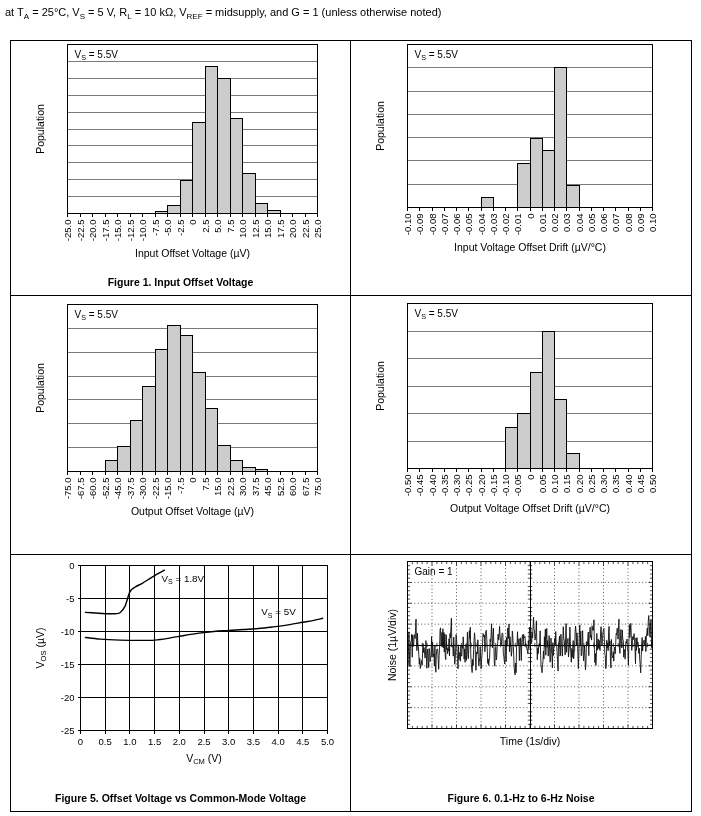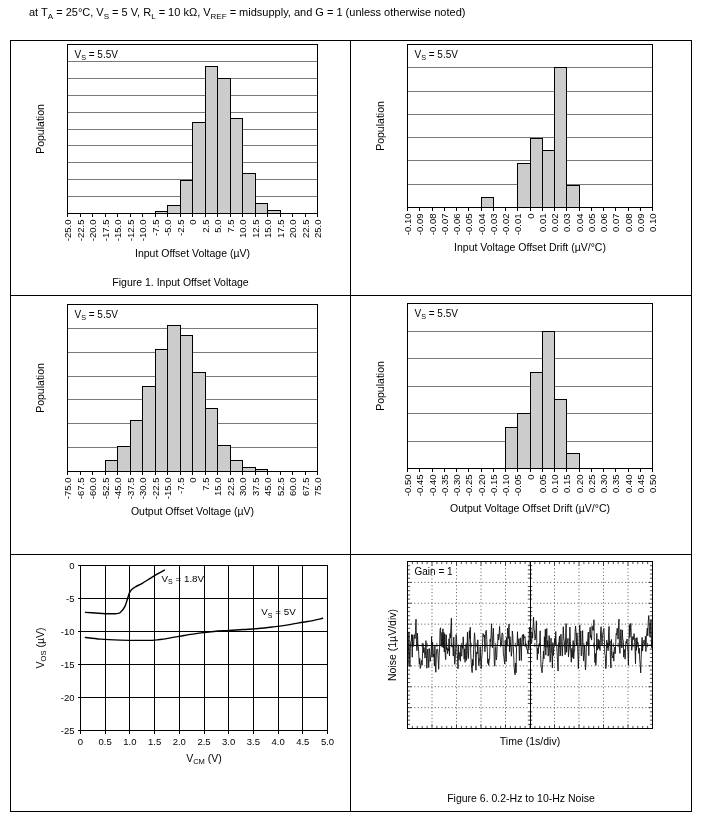--- a/index.html
+++ b/index.html
@@ -2,36 +2,36 @@
 <html><head>
 <meta charset="utf-8">
 <style>
   html,body{margin:0;padding:0;}
   body{
     width:701px;height:816px;position:relative;background:#ffffff;
     font-family:"Liberation Sans","DejaVu Sans",sans-serif;color:#000;
     overflow:hidden;
   }
   .conditions{
-    position:absolute;left:5px;top:6px;font-size:11px;white-space:nowrap;margin-left:24px;
+    position:absolute;left:5px;top:6px;font-size:11px;white-space:nowrap;
   }
   .conditions sub{font-size:8px;}
   .figure-table{
     position:absolute;left:10px;top:40px;width:680px;height:770px;
     display:grid;grid-template-columns:340px 340px;grid-template-rows:255px 259px 256px;
     border:1px solid #000;
   }
   .cell{position:relative;box-sizing:border-box;border-right:1px solid #000;border-bottom:1px solid #000;}
   .cell:nth-child(2n){border-right:none;}
   .cell:nth-child(n+5){border-bottom:none;}
   .chart{position:absolute;left:0;top:0;overflow:visible;}
   .chart text{font-family:"Liberation Sans","DejaVu Sans",sans-serif;fill:#000;}
   .caption{
     position:absolute;left:0;right:0;bottom:7px;text-align:center;
-    font-weight:normal;font-size:10.5px;
+    font-weight:bold;font-size:10.5px;
   }
 </style>
 </head>
 <body>
 
 <div class="conditions"><span>at T</span><sub>A</sub><span> = 25°C, V</span><sub>S</sub><span> = 5 V, R</span><sub>L</sub><span> = 10 kΩ, V</span><sub>REF</sub><span> = midsupply, and G = 1 (unless otherwise noted)</span></div>
 
 <div class="figure-table">
   <div class="cell">
     <svg class="chart" width="339" height="240">
@@ -355,20 +355,21 @@
           <line x1="-3" y1="165" x2="0" y2="165" stroke="#000" stroke-width="1" shape-rendering="crispEdges"></line>
           <text x="-6" y="168.5" text-anchor="end" font-size="9.5">-25</text>
           <path d="M4.94 46.86C6.59 46.97 11.53 47.30 14.82 47.52C18.11 47.74 21.41 48.07 24.70 48.18C27.99 48.29 32.11 48.34 34.58 48.18C37.05 48.02 37.87 48.40 39.52 47.19C41.17 45.98 42.81 44.39 44.46 40.92C46.11 37.45 47.75 29.59 49.40 26.40C51.05 23.21 52.28 23.21 54.34 21.78C56.40 20.35 59.28 19.25 61.75 17.82C64.22 16.39 66.69 14.74 69.16 13.20C71.63 11.66 74.10 10.01 76.57 8.58C79.04 7.15 82.74 5.28 83.98 4.62" fill="none" stroke="#000" stroke-width="1.4" stroke-linecap="round"></path>
           <text x="81.01599999999999" y="16.17" text-anchor="start" font-size="9.8"><tspan>V</tspan><tspan dy="2.2" font-size="7.056">S</tspan><tspan dy="-2.2"> = 1.8V</tspan></text>
           <path d="M4.94 71.94C7.41 72.22 14.00 73.15 19.76 73.59C25.52 74.03 32.93 74.36 39.52 74.58C46.11 74.80 53.52 74.91 59.28 74.91C65.04 74.91 69.16 74.97 74.10 74.58C79.04 74.19 83.98 73.37 88.92 72.60C93.86 71.83 98.80 70.78 103.74 69.96C108.68 69.13 113.62 68.31 118.56 67.65C123.50 66.99 128.44 66.44 133.38 66.00C138.32 65.56 143.26 65.34 148.20 65.01C153.14 64.68 158.08 64.35 163.02 64.02C167.96 63.69 172.90 63.47 177.84 63.03C182.78 62.59 187.72 61.98 192.66 61.38C197.60 60.78 202.54 60.17 207.48 59.40C212.42 58.63 218.18 57.48 222.30 56.76C226.42 56.04 228.89 55.77 232.18 55.11C235.47 54.45 240.41 53.18 242.06 52.80" fill="none" stroke="#000" stroke-width="1.4" stroke-linecap="round"></path>
           <text x="180.804" y="49.83" text-anchor="start" font-size="9.8"><tspan>V</tspan><tspan dy="2.2" font-size="7.056">S</tspan><tspan dy="-2.2"> = 5V</tspan></text>
           <text x="123.5" y="196" text-anchor="middle" font-size="10.5"><tspan>V</tspan><tspan dy="2.2" font-size="7.56">CM</tspan><tspan dy="-2.2"> (V)</tspan></text>
           <text x="-37" y="82.5" text-anchor="middle" font-size="10.5" transform="rotate(-90 -37 82.5)"><tspan>V</tspan><tspan dy="2.2" font-size="7.56">OS</tspan><tspan dy="-2.2"> (µV)</tspan></text>
         </g>
       </svg>
+    <div class="caption">Figure 5. Offset Voltage vs Common-Mode Voltage</div>
   </div>
   <div class="cell">
     <svg class="chart" width="339" height="242">
         <g transform="translate(56.5 6.5)">
           <line x1="24.5" y1="0" x2="24.5" y2="167" stroke="#444" stroke-width="0.9" stroke-dasharray="1 2.4"></line>
           <line x1="49" y1="0" x2="49" y2="167" stroke="#444" stroke-width="0.9" stroke-dasharray="1 2.4"></line>
           <line x1="73.5" y1="0" x2="73.5" y2="167" stroke="#444" stroke-width="0.9" stroke-dasharray="1 2.4"></line>
           <line x1="98" y1="0" x2="98" y2="167" stroke="#444" stroke-width="0.9" stroke-dasharray="1 2.4"></line>
           <line x1="147" y1="0" x2="147" y2="167" stroke="#444" stroke-width="0.9" stroke-dasharray="1 2.4"></line>
           <line x1="171.5" y1="0" x2="171.5" y2="167" stroke="#444" stroke-width="0.9" stroke-dasharray="1 2.4"></line>
@@ -630,15 +631,15 @@
           <line x1="0" y1="162.825" x2="2.6" y2="162.825" stroke="#000" stroke-width="0.7"></line>
           <line x1="242.4" y1="162.825" x2="245" y2="162.825" stroke="#000" stroke-width="0.7"></line>
           <line x1="120.3" y1="162.825" x2="124.7" y2="162.825" stroke="#000" stroke-width="0.7"></line>
           <path d="M0.00 91.46L0.47 103.42L0.94 90.45L1.42 70.39L1.89 89.99L2.36 105.02L2.83 86.89L3.30 79.93L3.78 79.66L4.25 72.69L4.72 95.74L5.19 73.54L5.66 85.04L6.14 83.70L6.61 74.21L7.08 73.13L7.55 77.14L8.03 69.12L8.50 57.62L8.97 80.29L9.44 89.23L9.91 71.64L10.39 81.79L10.86 85.32L11.33 94.36L11.80 102.76L12.27 96.89L12.75 106.94L13.22 103.78L13.69 101.26L14.16 98.99L14.63 103.64L15.11 89.56L15.58 82.07L16.05 91.01L16.52 86.08L16.99 90.59L17.47 96.61L17.94 93.83L18.41 79.15L18.88 93.69L19.35 106.78L19.83 92.36L20.30 87.53L20.77 98.68L21.24 106.06L21.71 87.02L22.19 90.00L22.66 99.98L23.13 96.32L23.60 93.21L24.08 75.07L24.55 95.43L25.02 80.42L25.49 86.17L25.96 95.20L26.44 92.50L26.91 104.57L27.38 84.38L27.85 102.64L28.32 110.74L28.80 93.53L29.27 87.78L29.74 87.43L30.21 88.48L30.68 97.75L31.16 107.76L31.63 94.30L32.10 86.54L32.57 68.04L33.04 66.28L33.52 84.15L33.99 80.10L34.46 70.90L34.93 85.13L35.40 67.27L35.88 86.52L36.35 70.89L36.82 90.59L37.29 72.47L37.76 94.22L38.24 98.09L38.71 73.24L39.18 88.20L39.65 86.14L40.13 92.22L40.60 87.31L41.07 89.40L41.54 77.14L42.01 94.49L42.49 72.05L42.96 76.52L43.43 64.95L43.90 56.62L44.37 84.82L44.85 85.29L45.32 83.85L45.79 94.59L46.26 75.65L46.73 88.57L47.21 102.80L47.68 98.35L48.15 87.35L48.62 73.00L49.09 77.84L49.57 91.26L50.04 96.75L50.51 107.35L50.98 83.31L51.45 98.15L51.93 91.06L52.40 92.09L52.87 99.74L53.34 83.74L53.82 93.45L54.29 94.72L54.76 84.24L55.23 86.91L55.70 75.33L56.18 84.56L56.65 97.69L57.12 87.36L57.59 100.80L58.06 94.12L58.54 83.04L59.01 98.86L59.48 92.95L59.95 70.79L60.42 88.71L60.90 97.09L61.37 84.26L61.84 69.26L62.31 77.16L62.78 65.78L63.26 92.05L63.73 101.20L64.20 107.14L64.67 111.09L65.14 97.88L65.62 104.09L66.09 88.13L66.56 78.94L67.03 71.30L67.50 77.51L67.98 96.65L68.45 108.81L68.92 90.38L69.39 91.39L69.87 92.39L70.34 78.32L70.81 95.23L71.28 104.11L71.75 100.42L72.23 95.84L72.70 85.17L73.17 99.95L73.64 107.25L74.11 97.63L74.59 92.11L75.06 81.81L75.53 72.00L76.00 73.53L76.47 75.53L76.95 73.64L77.42 90.21L77.89 71.98L78.36 69.95L78.83 68.73L79.31 78.17L79.78 87.49L80.25 101.90L80.72 97.36L81.19 103.88L81.67 99.21L82.14 96.61L82.61 77.75L83.08 80.69L83.55 74.14L84.03 62.26L84.50 78.35L84.97 86.25L85.44 73.68L85.92 66.68L86.39 84.56L86.86 102.61L87.33 104.65L87.80 87.37L88.28 85.74L88.75 98.47L89.22 95.80L89.69 83.66L90.16 82.35L90.64 72.70L91.11 78.45L91.58 74.50L92.05 64.89L92.52 74.59L93.00 79.74L93.47 83.97L93.94 83.10L94.41 72.54L94.88 71.41L95.36 73.02L95.83 92.28L96.30 94.62L96.77 99.33L97.24 102.55L97.72 78.91L98.19 89.85L98.66 100.17L99.13 75.90L99.61 84.87L100.08 66.60L100.55 68.80L101.02 76.91L101.49 62.45L101.97 90.20L102.44 75.07L102.91 80.90L103.38 85.89L103.85 94.73L104.33 89.47L104.80 69.52L105.27 73.91L105.74 83.72L106.21 94.41L106.69 105.78L107.16 112.04L107.63 113.40L108.10 101.49L108.57 111.25L109.05 85.64L109.52 83.43L109.99 70.23L110.46 84.51L110.93 82.18L111.41 77.32L111.88 99.14L112.35 84.47L112.82 76.35L113.29 83.47L113.77 99.04L114.24 81.04L114.71 74.52L115.18 73.21L115.66 83.97L116.13 72.76L116.60 76.51L117.07 76.07L117.54 75.13L118.02 84.65L118.49 82.20L118.96 85.32L119.43 88.05L119.90 88.05L120.38 92.25L120.85 79.45L121.32 86.84L121.79 70.09L122.26 65.56L122.74 84.38L123.21 66.42L123.68 80.89L124.15 82.15L124.62 71.05L125.10 76.64L125.57 65.19L126.04 55.67L126.51 67.50L126.98 69.45L127.46 78.58L127.93 76.85L128.40 71.24L128.87 59.31L129.34 82.20L129.82 98.22L130.29 86.79L130.76 92.14L131.23 83.16L131.71 82.18L132.18 83.54L132.65 69.33L133.12 93.82L133.59 105.00L134.07 106.90L134.54 111.26L135.01 103.20L135.48 99.85L135.95 89.50L136.43 97.39L136.90 75.23L137.37 85.22L137.84 67.71L138.31 93.66L138.79 77.82L139.26 66.97L139.73 85.90L140.20 79.13L140.67 94.61L141.15 91.01L141.62 74.05L142.09 86.57L142.56 100.65L143.03 99.49L143.51 76.57L143.98 88.63L144.45 92.90L144.92 106.29L145.39 81.17L145.87 94.00L146.34 86.56L146.81 83.97L147.28 76.85L147.76 83.59L148.23 70.04L148.70 82.45L149.17 82.70L149.64 91.25L150.12 100.97L150.59 109.58L151.06 81.43L151.53 80.38L152.00 74.63L152.48 94.55L152.95 93.64L153.42 72.66L153.89 82.90L154.36 85.68L154.84 94.60L155.31 80.25L155.78 65.20L156.25 76.77L156.72 79.38L157.20 84.84L157.67 93.36L158.14 75.22L158.61 62.05L159.08 90.79L159.56 81.95L160.03 80.36L160.50 76.89L160.97 95.44L161.45 89.56L161.92 83.87L162.39 65.58L162.86 79.92L163.33 92.02L163.81 100.75L164.28 87.07L164.75 95.99L165.22 87.92L165.69 79.08L166.17 97.36L166.64 90.94L167.11 89.36L167.58 70.52L168.05 64.46L168.53 70.30L169.00 83.83L169.47 71.40L169.94 80.24L170.41 93.29L170.89 107.14L171.36 90.39L171.83 70.65L172.30 63.32L172.77 84.25L173.25 69.57L173.72 94.36L174.19 93.00L174.66 79.65L175.13 69.08L175.61 89.41L176.08 99.40L176.55 92.37L177.02 84.05L177.50 96.73L177.97 108.43L178.44 102.24L178.91 80.15L179.38 84.68L179.86 83.91L180.33 76.27L180.80 70.66L181.27 94.12L181.74 71.96L182.22 70.41L182.69 65.70L183.16 76.15L183.63 73.84L184.10 78.61L184.58 64.29L185.05 68.64L185.52 68.96L185.99 68.72L186.46 58.26L186.94 88.28L187.41 101.11L187.88 92.00L188.35 103.90L188.82 96.33L189.30 71.91L189.77 88.62L190.24 85.56L190.71 77.63L191.18 86.98L191.66 78.82L192.13 88.08L192.60 89.04L193.07 71.50L193.55 65.21L194.02 73.60L194.49 84.32L194.96 76.20L195.43 71.13L195.91 69.06L196.38 66.89L196.85 78.44L197.32 92.27L197.79 94.02L198.27 107.21L198.74 105.04L199.21 78.68L199.68 86.29L200.15 81.33L200.63 89.14L201.10 70.54L201.57 64.91L202.04 83.24L202.51 79.48L202.99 99.73L203.46 106.52L203.93 77.92L204.40 94.29L204.87 94.66L205.35 96.48L205.82 90.38L206.29 99.63L206.76 87.09L207.24 85.53L207.71 92.23L208.18 82.63L208.65 72.01L209.12 73.31L209.60 66.74L210.07 67.33L210.54 77.65L211.01 64.02L211.48 57.61L211.96 86.51L212.43 91.89L212.90 79.20L213.37 68.00L213.84 82.85L214.32 86.42L214.79 68.41L215.26 77.62L215.73 78.78L216.20 95.61L216.68 90.89L217.15 88.12L217.62 97.64L218.09 83.09L218.56 79.92L219.04 81.79L219.51 77.47L219.98 88.27L220.45 89.99L220.92 103.87L221.40 80.14L221.87 63.13L222.34 75.89L222.81 70.74L223.29 61.83L223.76 73.68L224.23 88.84L224.70 83.34L225.17 75.18L225.65 75.11L226.12 78.04L226.59 72.15L227.06 81.13L227.53 86.82L228.01 102.22L228.48 76.51L228.95 88.84L229.42 76.04L229.89 82.19L230.37 80.47L230.84 84.36L231.31 91.87L231.78 86.77L232.25 98.71L232.73 103.42L233.20 111.39L233.67 97.04L234.14 84.17L234.61 75.92L235.09 89.57L235.56 82.06L236.03 80.36L236.50 78.65L236.97 83.28L237.45 84.41L237.92 74.95L238.39 89.99L238.86 75.93L239.34 71.59L239.81 66.51L240.28 74.28L240.75 60.21L241.22 54.05L241.70 61.20L242.17 73.11L242.64 75.74L243.11 60.84L243.58 58.23L244.06 86.09L244.53 80.19L245.00 89.99" fill="none" stroke="#111111" stroke-width="0.9"></path>
           <rect x="0" y="0" width="245" height="167" fill="none" stroke="#000" stroke-width="1.2" shape-rendering="crispEdges"></rect>
           <text x="7" y="13" text-anchor="start" font-size="10"><tspan>Gain = 1</tspan></text>
           <text x="122.5" y="183" text-anchor="middle" font-size="10.5">Time (1s/div)</text>
           <text x="-12" y="83.5" text-anchor="middle" font-size="10.5" transform="rotate(-90 -12 83.5)">Noise (1µV/div)</text>
         </g>
       </svg>
-    <div class="caption">Figure 6. 0.2-Hz to 10-Hz Noise</div>
+    <div class="caption">Figure 6. 0.1-Hz to 6-Hz Noise</div>
   </div>
 </div>
 
 </body></html>

